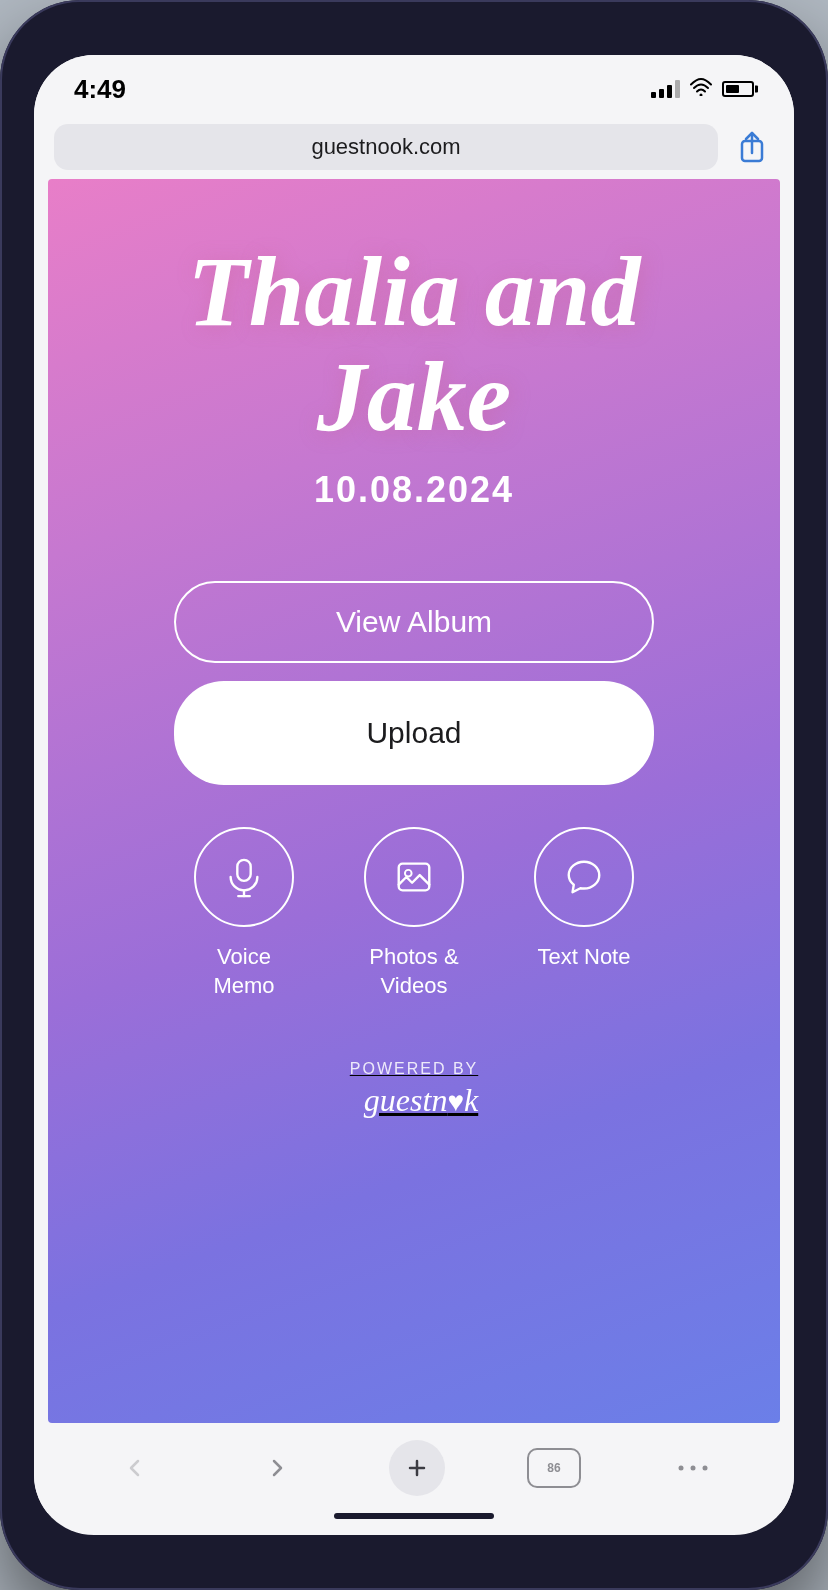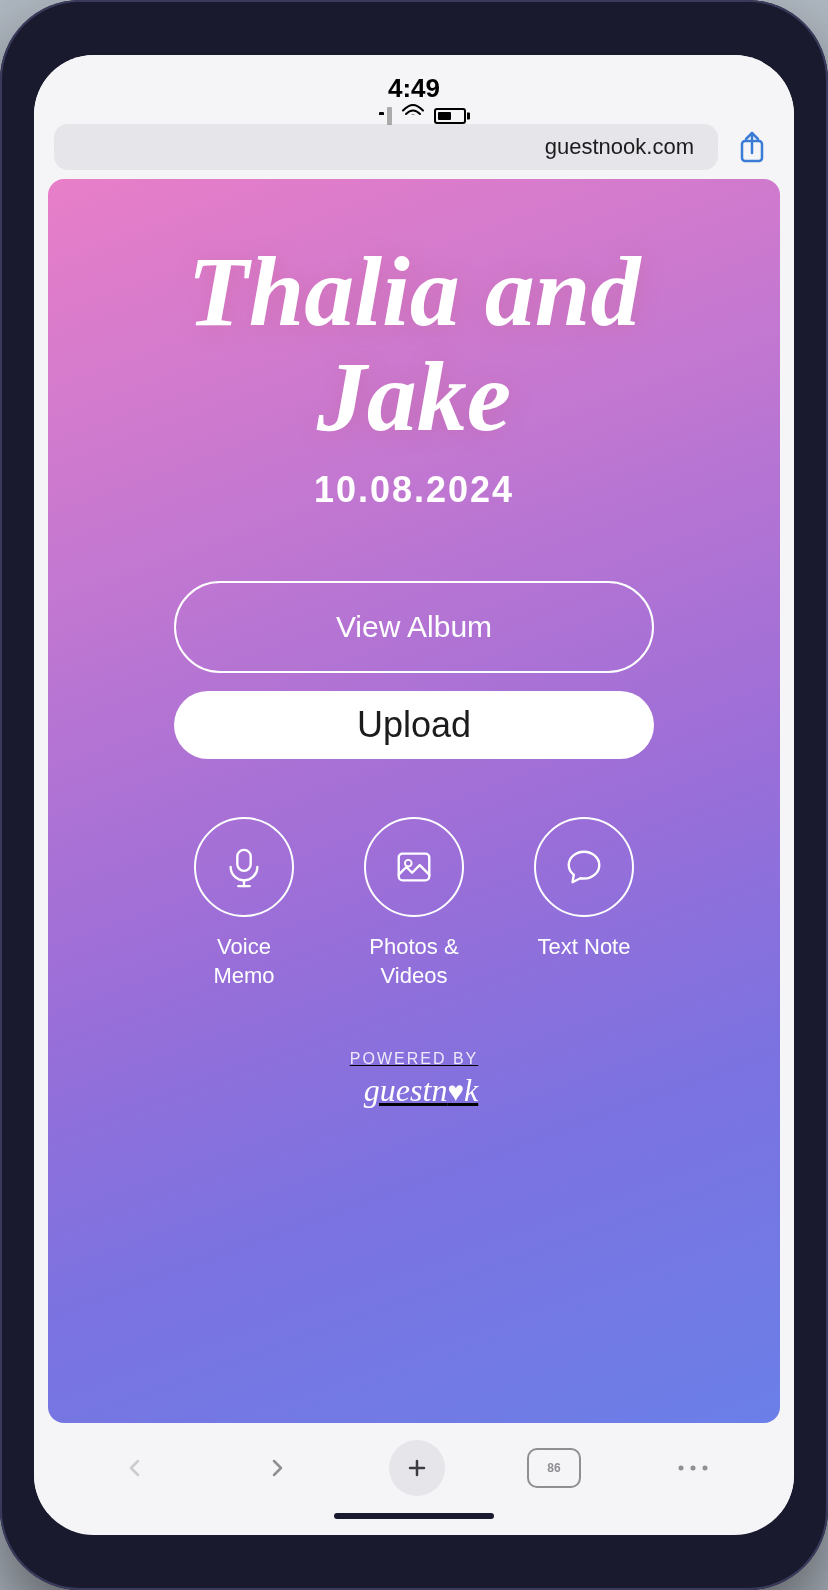--- a/index.html
+++ b/index.html
@@ -63,21 +63,20 @@
 
     
     .status-bar {
       display: flex;
       justify-content: space-between;
       align-items: center;
       padding: 18px 40px 10px 40px;
       background: #f5f5f7;
       height: 60px;
       flex-shrink: 0;
-      flex-direction: column;
     }
 
     .status-time {
       font-size: 26px;
       font-weight: 600;
       color: #000;
     }
 
     .status-icons {
       display: flex;
@@ -144,21 +143,21 @@
       height: 64px;
     }
 
     .url-bar {
       flex: 1;
       background: #e5e5ea;
       border-radius: 14px;
       padding: 10px 24px;
       display: flex;
       align-items: center;
-      justify-content: flex-end;
+      justify-content: center;
     }
 
     .url-text {
       font-size: 22px;
       color: #1c1c1e;
     }
 
     .share-btn {
       width: 44px;
       height: 44px;
@@ -166,21 +165,21 @@
       align-items: center;
       justify-content: center;
       cursor: pointer;
     }
 
     
     .main-content {
       flex: 1;
       background: linear-gradient(160deg, #e87ec8 0%, #c678d0 25%, #9b6ed8 55%, #7b72e0 75%, #6b7fe8 100%);
       margin: 0 14px;
-      border-radius: 16px;
+      border-radius: 4px;
       display: flex;
       flex-direction: column;
       align-items: center;
       padding: 60px 30px 50px;
       position: relative;
     }
 
     .couple-name {
       font-size: 100px;
       font-weight: 900;
@@ -197,45 +196,45 @@
       font-size: 36px;
       font-weight: 700;
       color: white;
       margin-bottom: 70px;
       letter-spacing: 2px;
       text-align: center;
     }
 
     .view-album-btn {
       width: 480px;
-      height: 92px;
+      height: 82px;
       border: 2.5px solid white;
       border-radius: 50px;
       background: transparent;
       color: white;
       font-size: 30px;
       font-weight: 400;
       cursor: pointer;
       margin-bottom: 18px;
       display: flex;
       align-items: center;
       justify-content: center;
     }
 
     .upload-btn {
       width: 480px;
-      height: 68px;
+      height: 104px;
       border: none;
       border-radius: 50px;
       background: white;
       color: #1c1c1e;
-      font-size: 36px;
+      font-size: 30px;
       font-weight: 500;
       cursor: pointer;
-      margin-bottom: 58px;
+      margin-bottom: 42px;
       display: flex;
       align-items: center;
       justify-content: center;
     }
 
     .action-icons {
       display: flex;
       gap: 40px;
       align-items: flex-start;
       margin-bottom: 60px;

